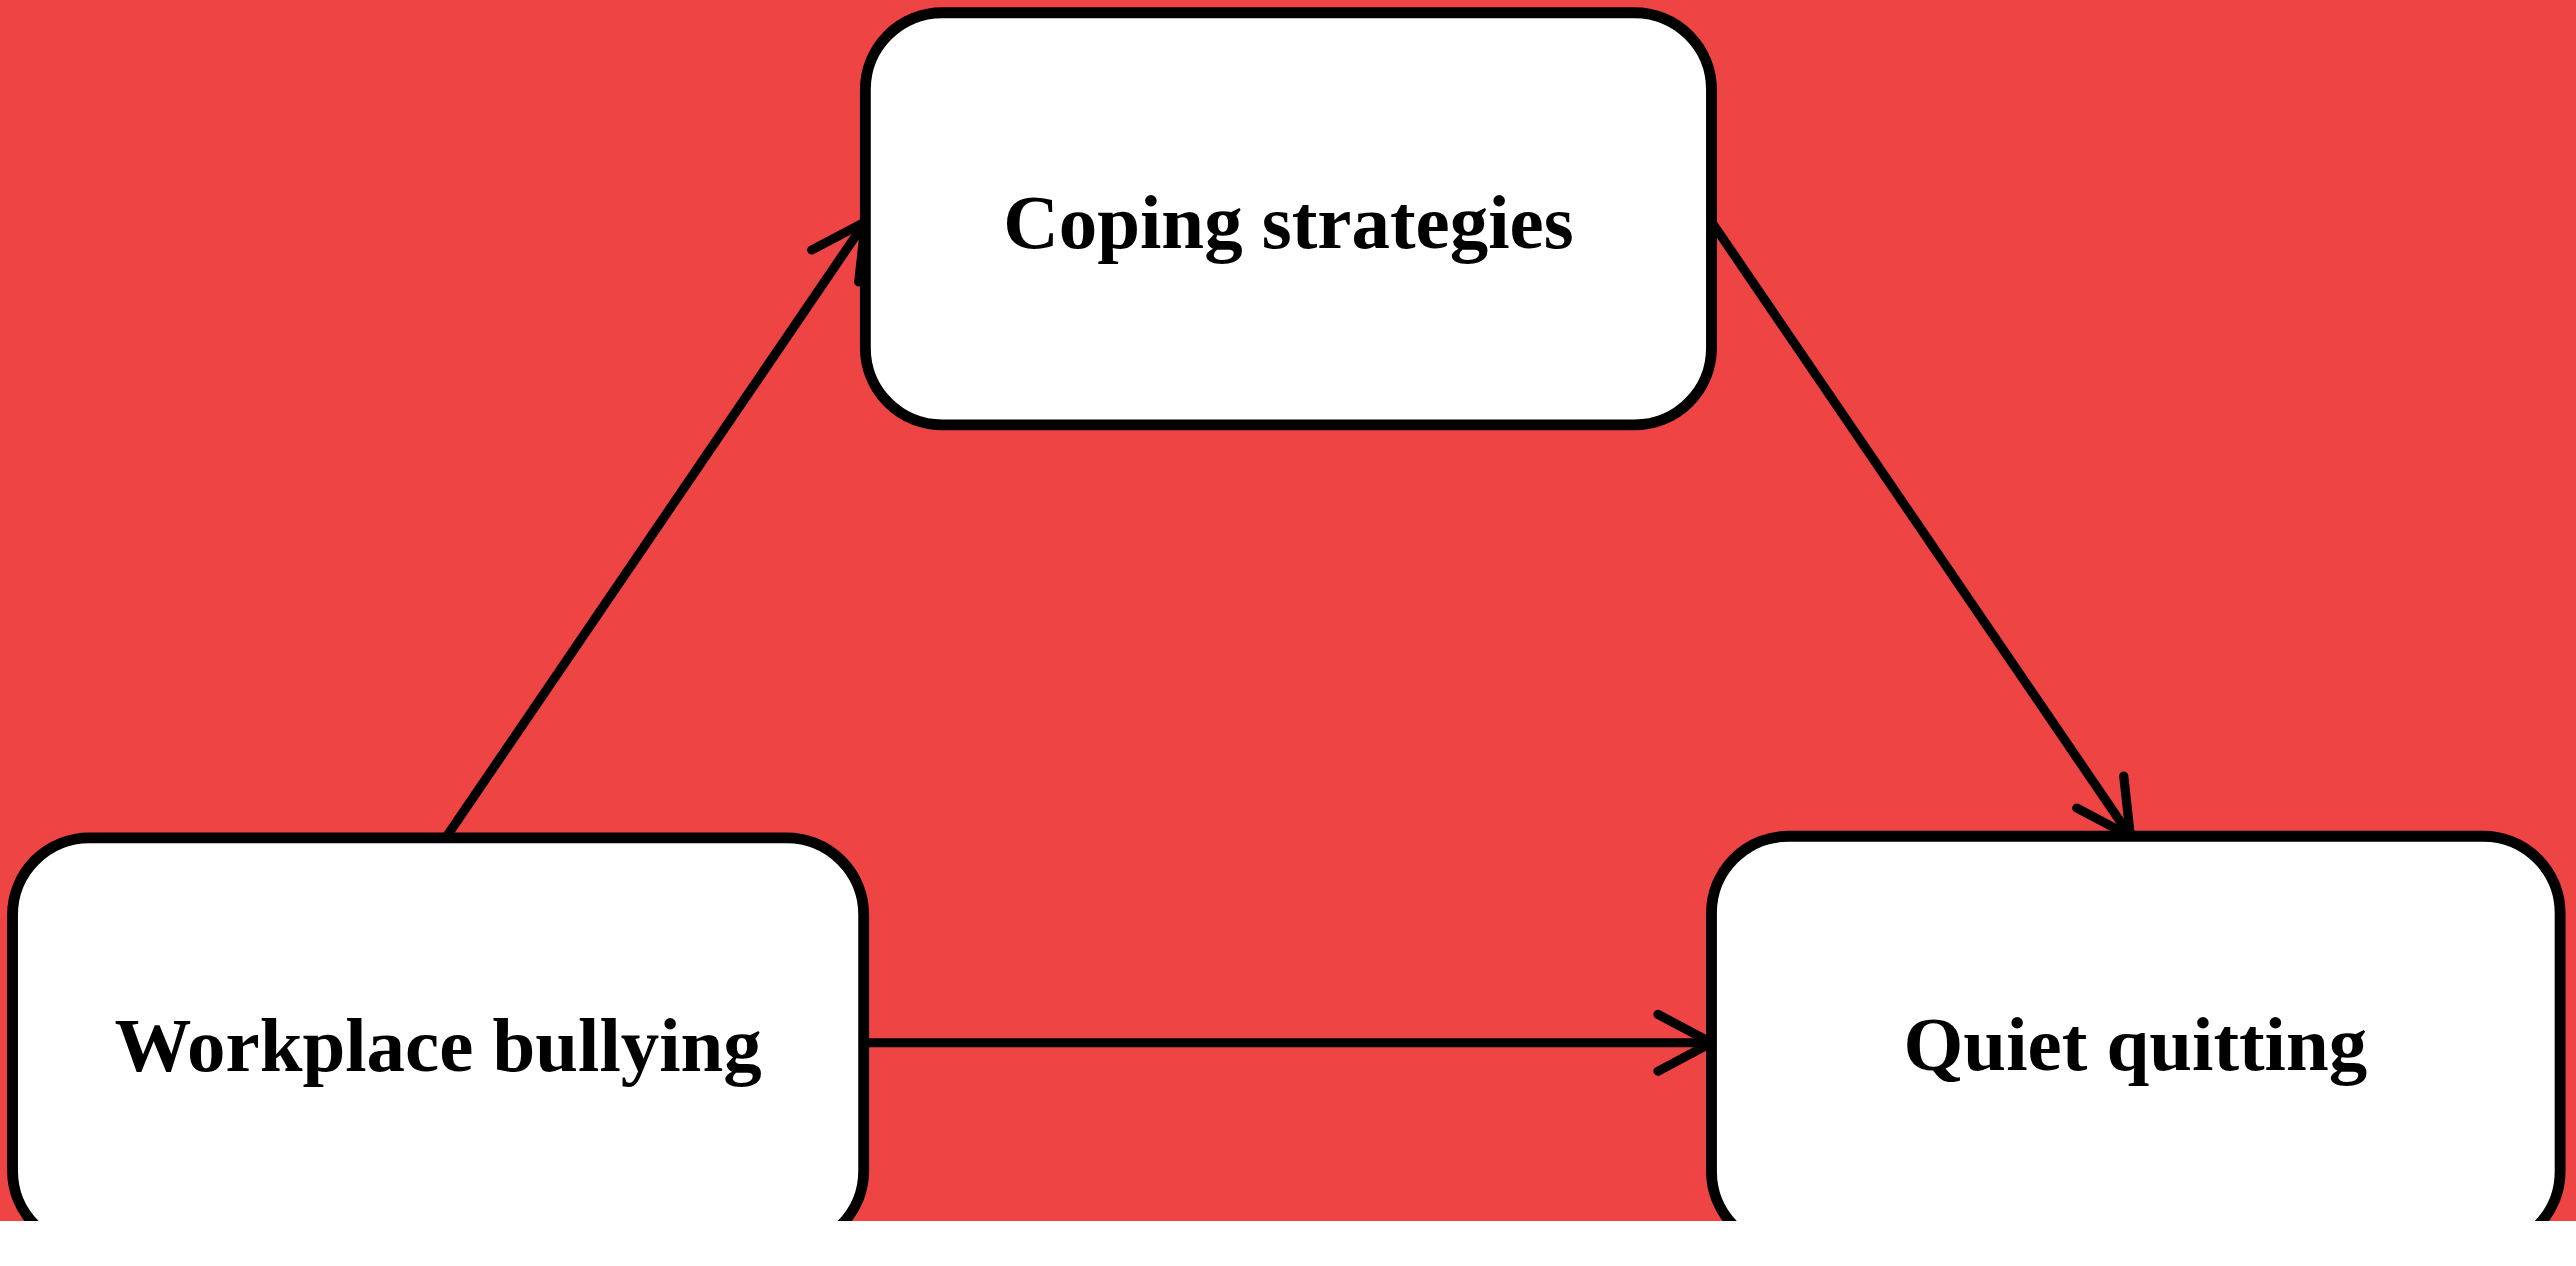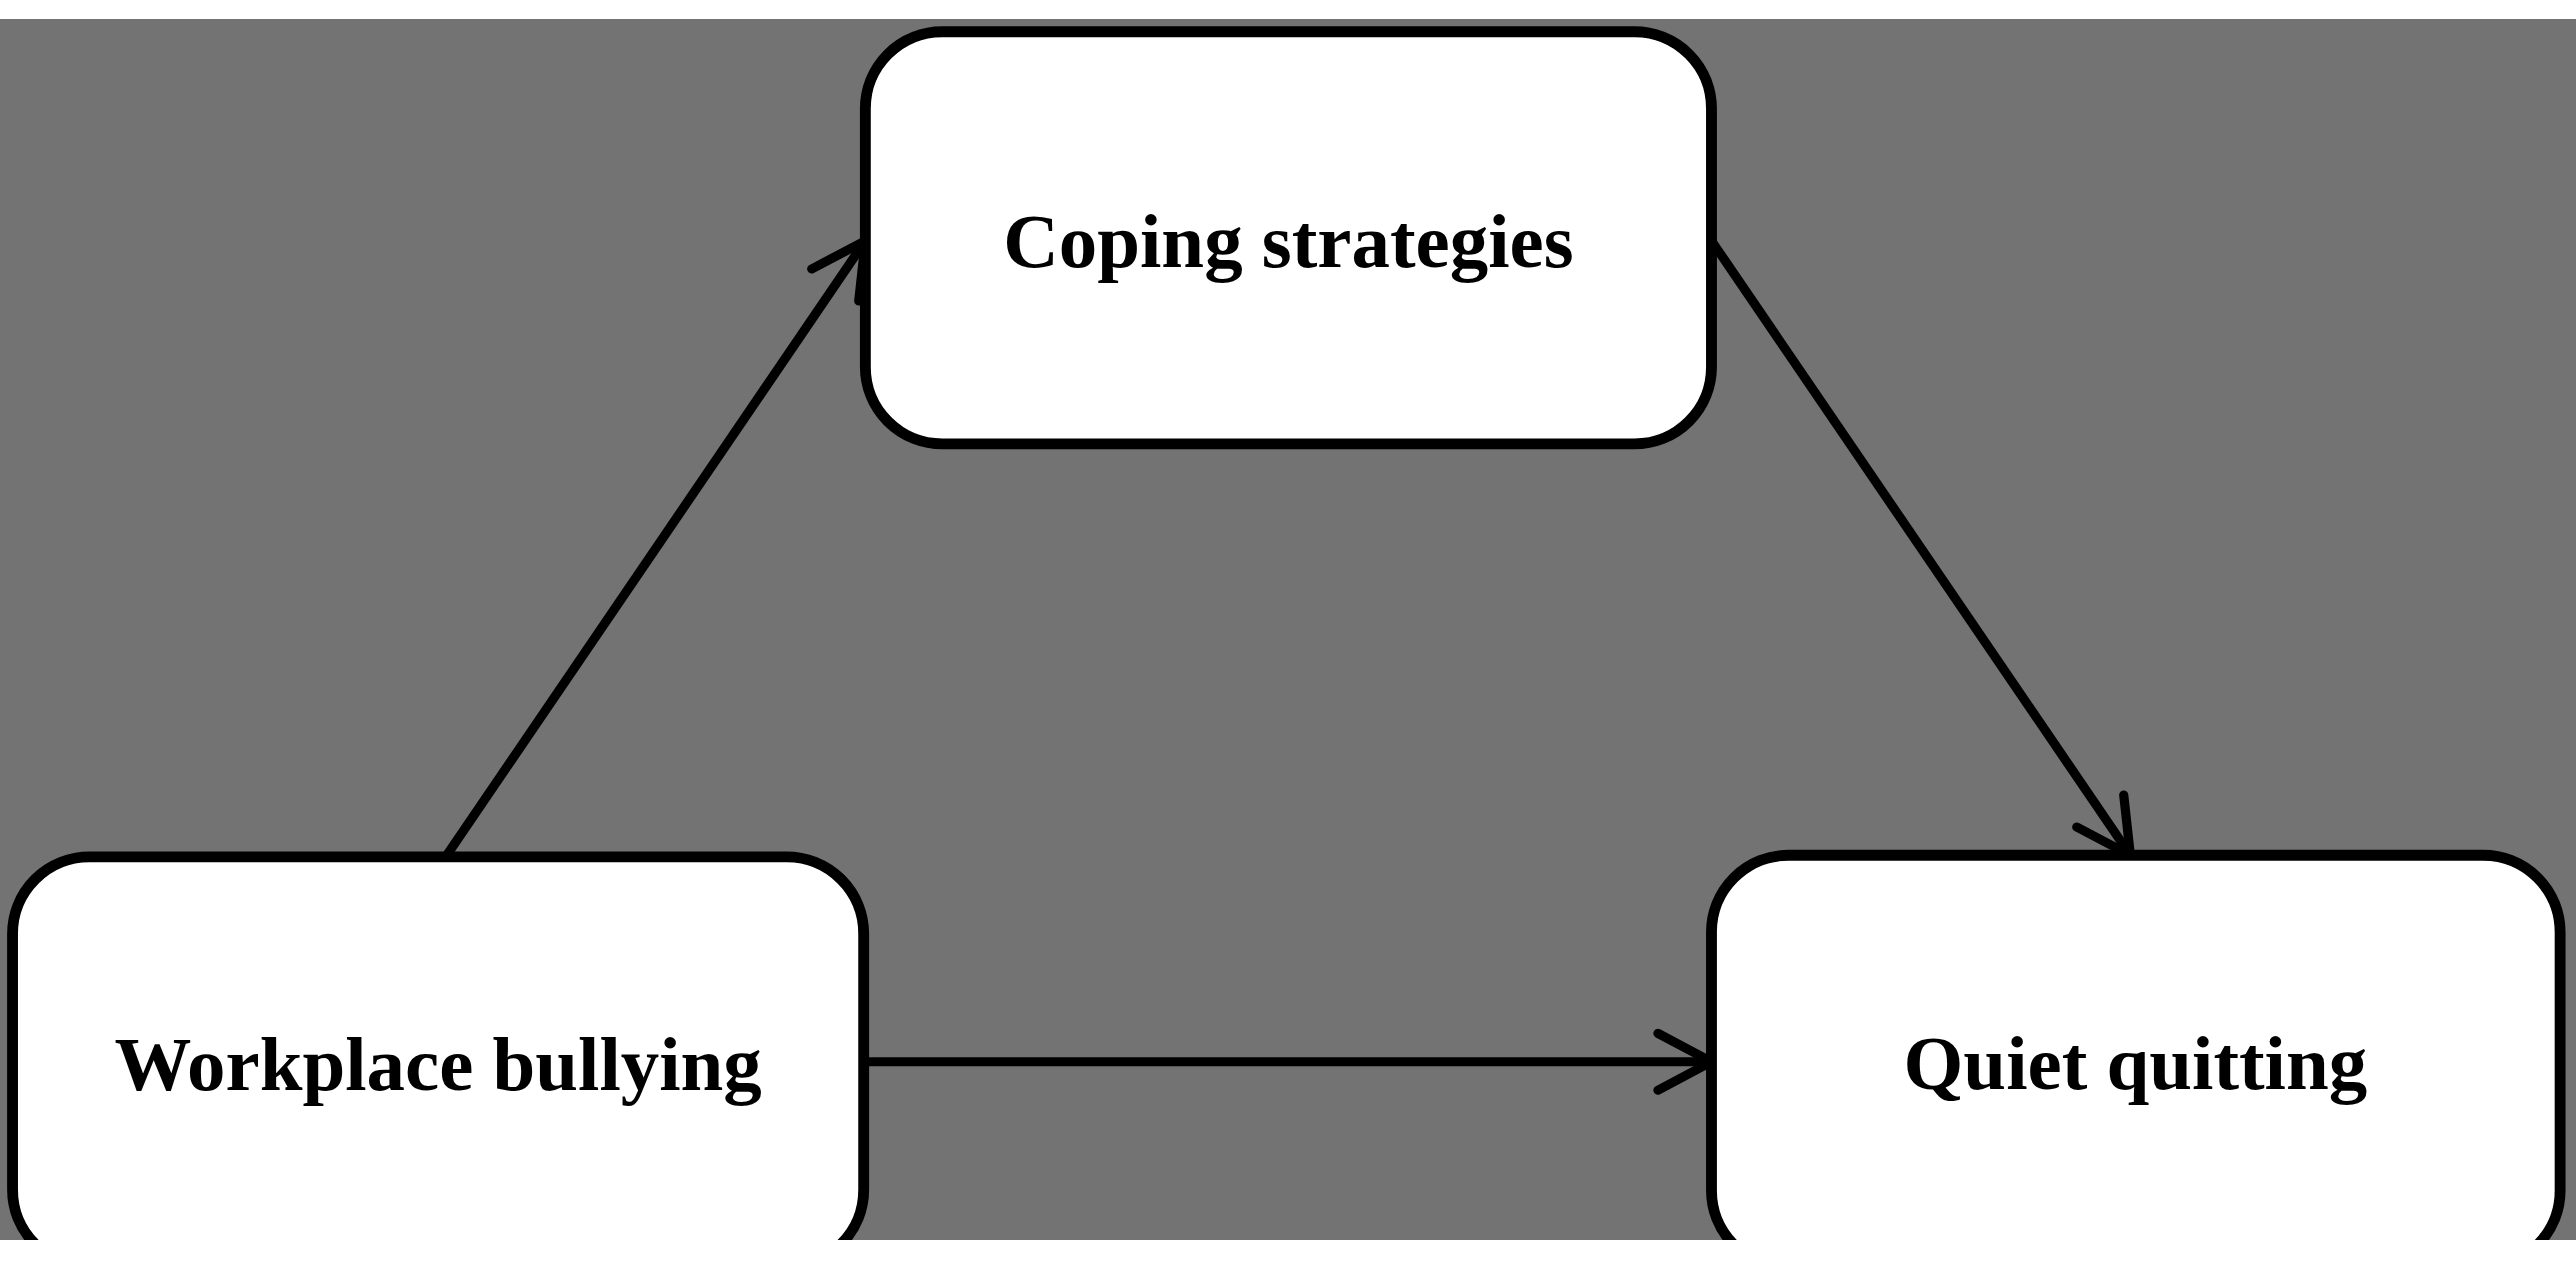--- a/index.html
+++ b/index.html
@@ -4,23 +4,22 @@
 <style>
   html, body {
     margin: 0;
     padding: 0;
     background: #ffffff;
   }
   .figure-canvas {
     position: relative;
     width: 2576px;
     height: 1221px;
-    background: #737373;
+    background: #ef4444;
     font-family: "Liberation Serif", serif;
-    margin-top: 19px;
   }
   svg.diagram {
     display: block;
     width: 2576px;
     height: 1267px;
   }
   .node-box {
     fill: #ffffff;
     stroke: #000000;
     stroke-width: 13;

